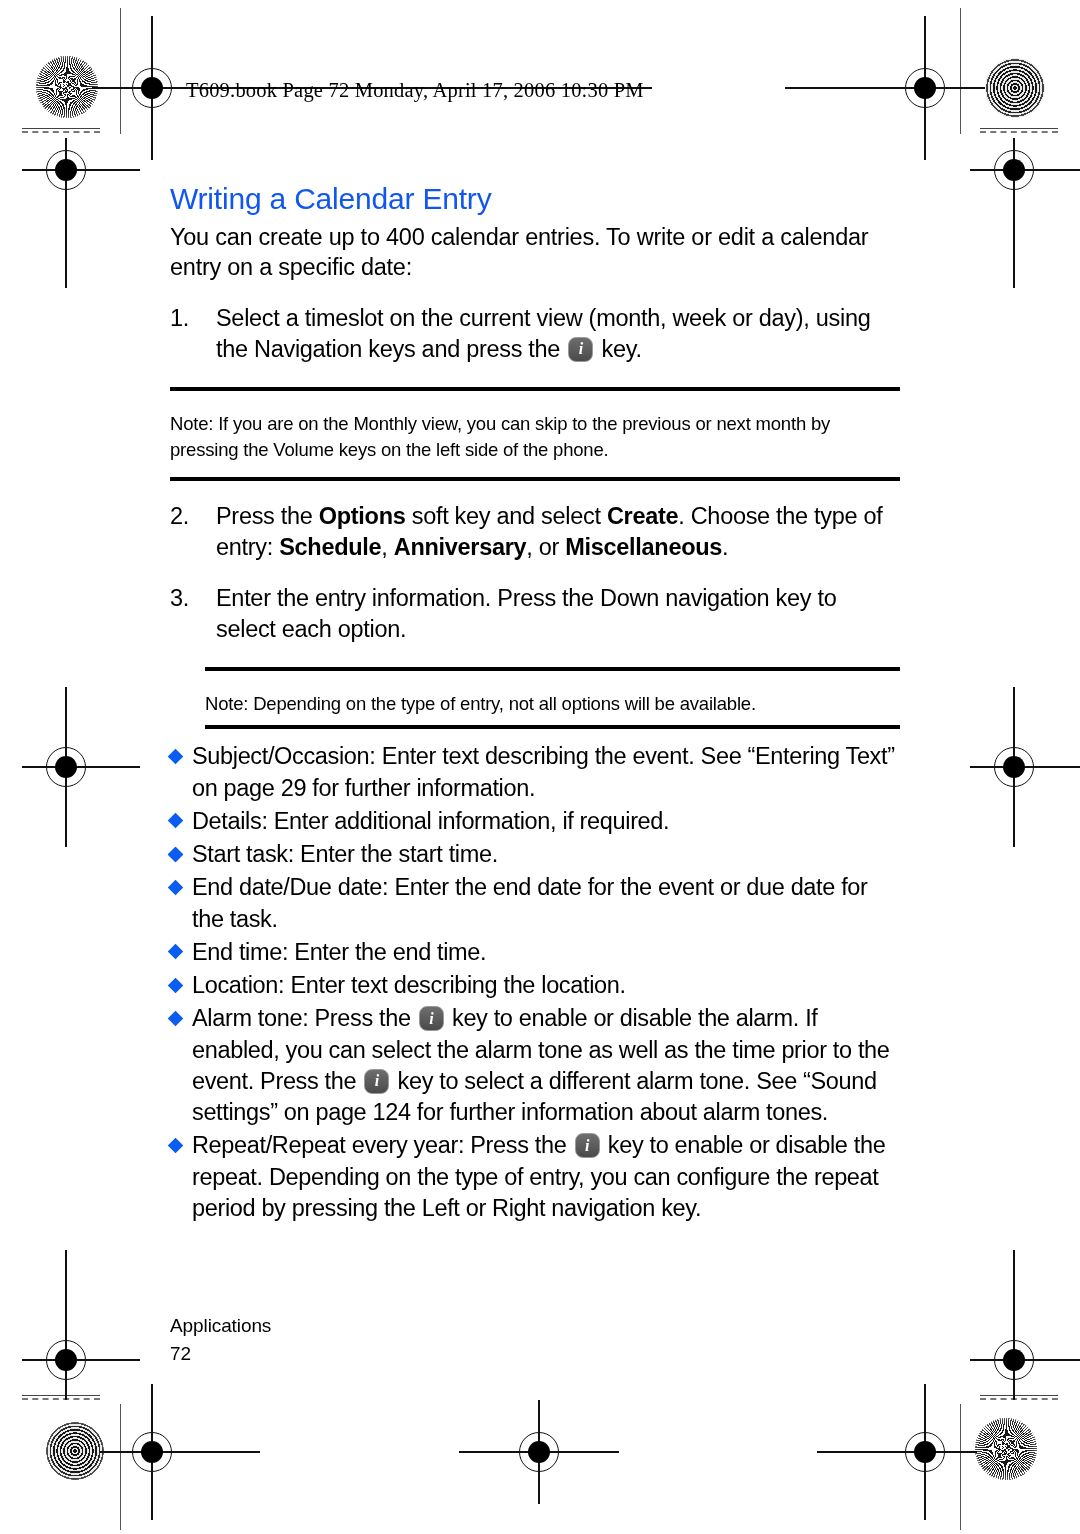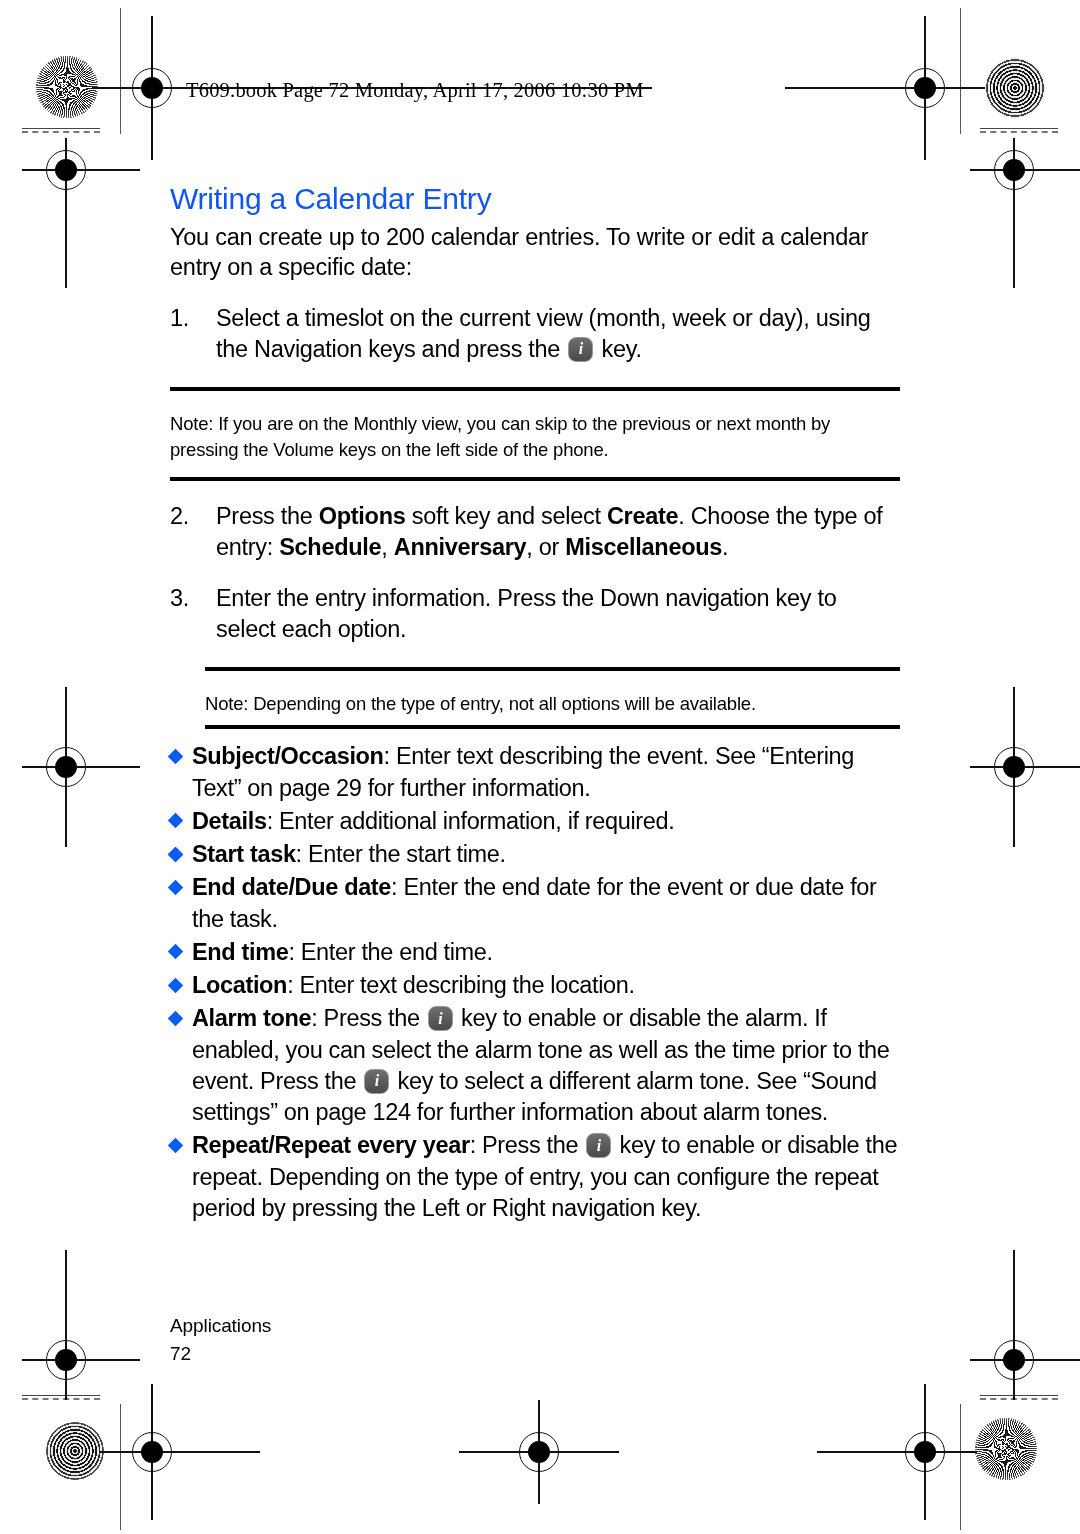--- a/index.html
+++ b/index.html
@@ -185,21 +185,21 @@
   }
   li.bullet .dia {
     position: absolute;
     left: 0;
     top: 0.40em;
     width: 11px;
     height: 11px;
     background: #0b5cf0;
     transform: rotate(45deg);
   }
-  li.bullet b { font-weight: bold; }
+  li.bullet b { font-weight: normal; }
 
   
   .keyglyph {
     display: inline-block;
     width: 25px;
     height: 25px;
     border-radius: 8px;
     background: linear-gradient(#6e6e6e, #4a4a4a);
     border: 1.5px solid #9a9a9a;
     box-sizing: border-box;
@@ -343,21 +343,21 @@
     </div>
 
   </div>
 
   <div id="header-text">T609.book  Page 72  Monday, April 17, 2006  10:30 PM</div>
 
   <div id="content">
 
     <h1 id="doc-title">Writing a Calendar Entry</h1>
 
-    <p class="body-para">You can create up to 200 calendar entries. To write or edit a calendar entry on a specific date:</p>
+    <p class="body-para">You can create up to 400 calendar entries. To write or edit a calendar entry on a specific date:</p>
 
     <ol class="steps">
       <li class="step">
         <span class="num">1.</span>
         <span class="step-body">Select a timeslot on the current view (month, week or day), using the Navigation keys and press the <span class="keyglyph"></span> key.</span>
       </li>
     </ol>
 
     <div class="note-block">
       <div class="note-text">

